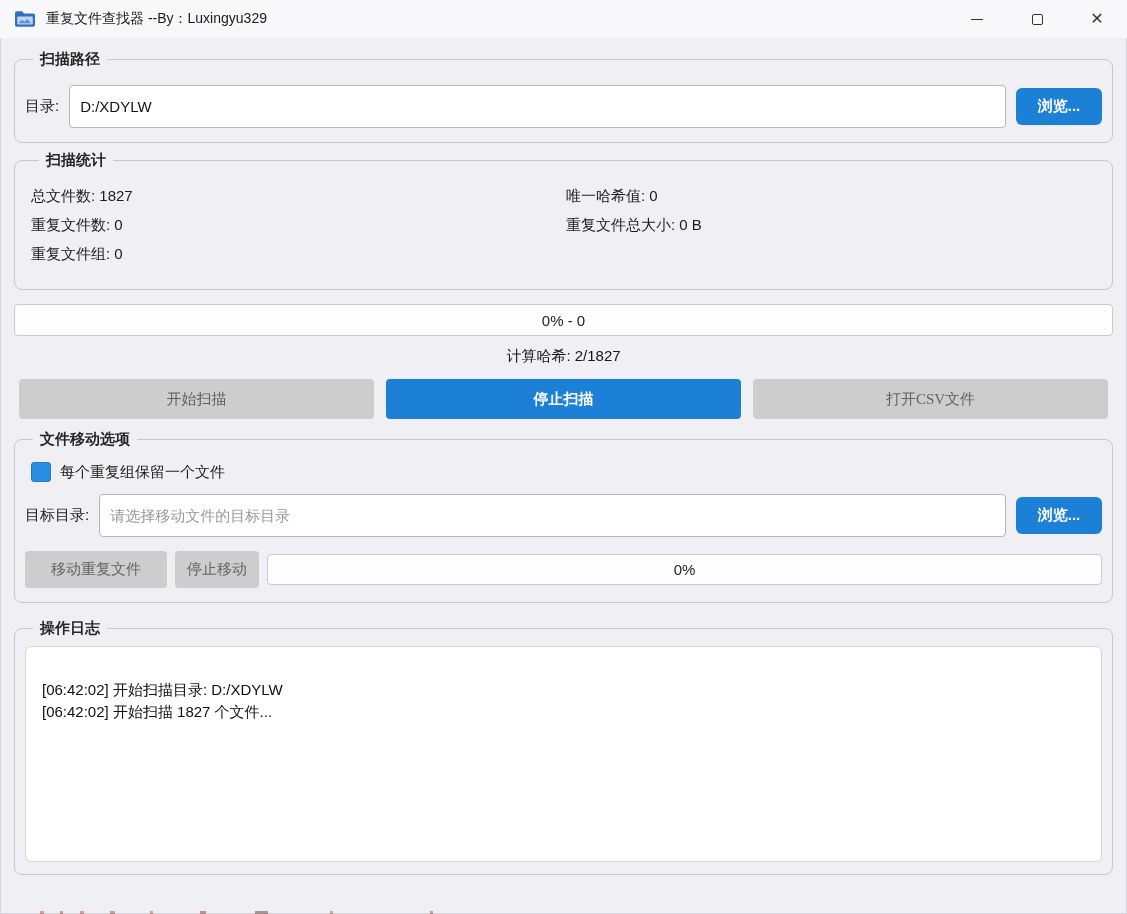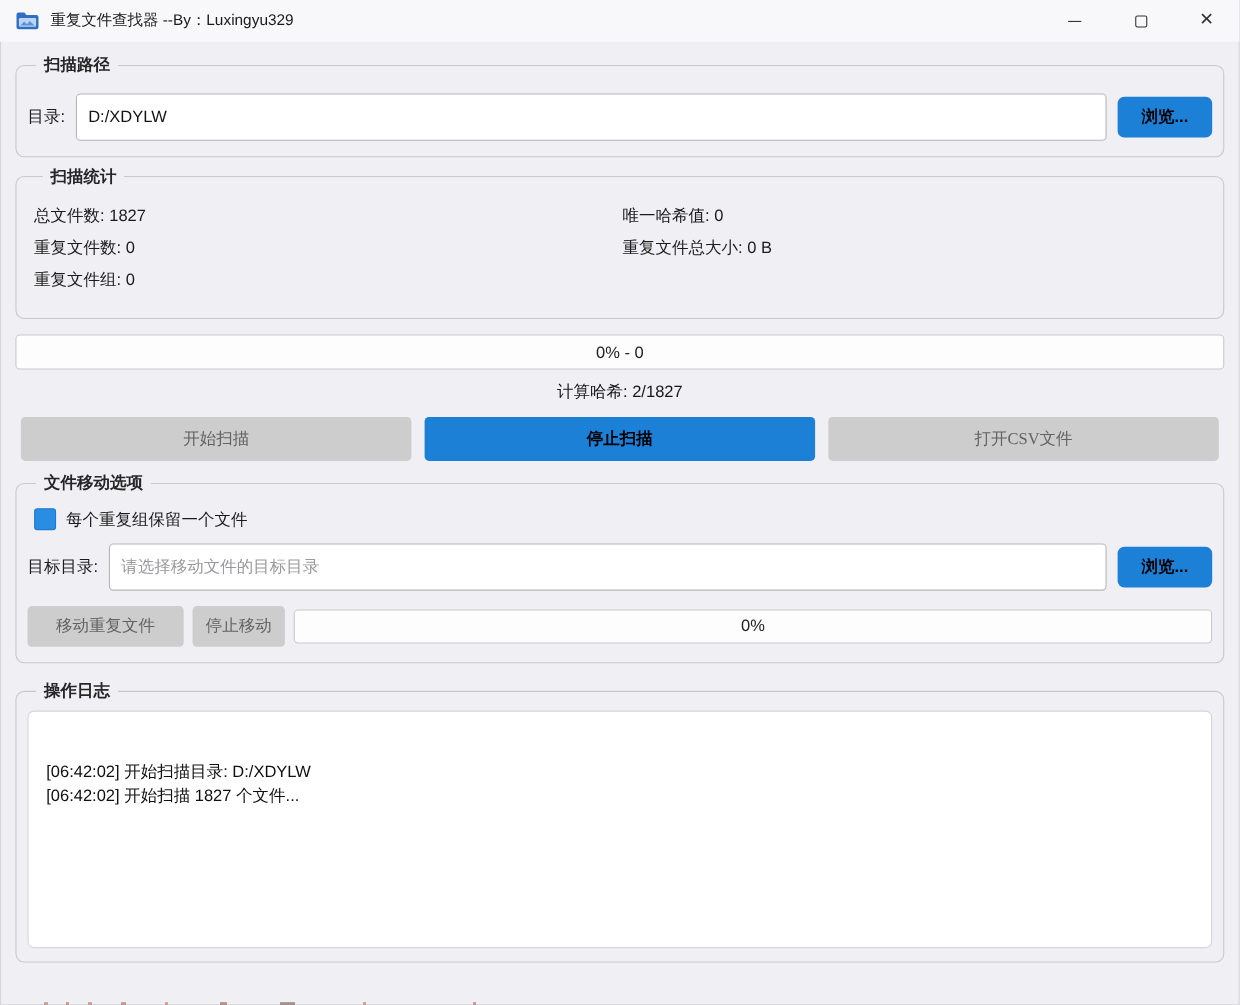--- a/index.html
+++ b/index.html
@@ -67,21 +67,21 @@
     font-family: inherit;
     color: #141414;
     outline: none;
   }
   input[type="text"]::placeholder { color: #9a9a9e; }
 
   .btn-blue {
     height: 37px;
     min-width: 86px;
     background: #1d80d7;
-    color: #000000;
+    color: #ffffff;
     border: none;
     border-radius: 6px;
     font-size: 15px;
     font-weight: 700;
     font-family: inherit;
     cursor: pointer;
   }
   .btn-gray {
     background: #cdcdcd;
     color: #626262;
@@ -138,21 +138,21 @@
   .btn-stop-move { width: 84px; }
   .move-progress { flex: 1; margin-top: 0; height: 31px; }
 
   
   .fs-log { margin-top: 16px; padding: 8px 10px 12px 10px; }
   .log-area {
     background: #ffffff;
     border: 1px solid #d5d5da;
     border-radius: 6px;
     height: 216px;
-    padding: 44px 14px 0 16px;
+    padding: 32px 14px 0 16px;
     font-size: 15px;
     line-height: 22px;
     color: #101010;
     overflow: auto;
   }
 
   
   .edge-artifact {
     position: absolute; left: 0; bottom: 0; width: 100%; height: 3px;
     background:

